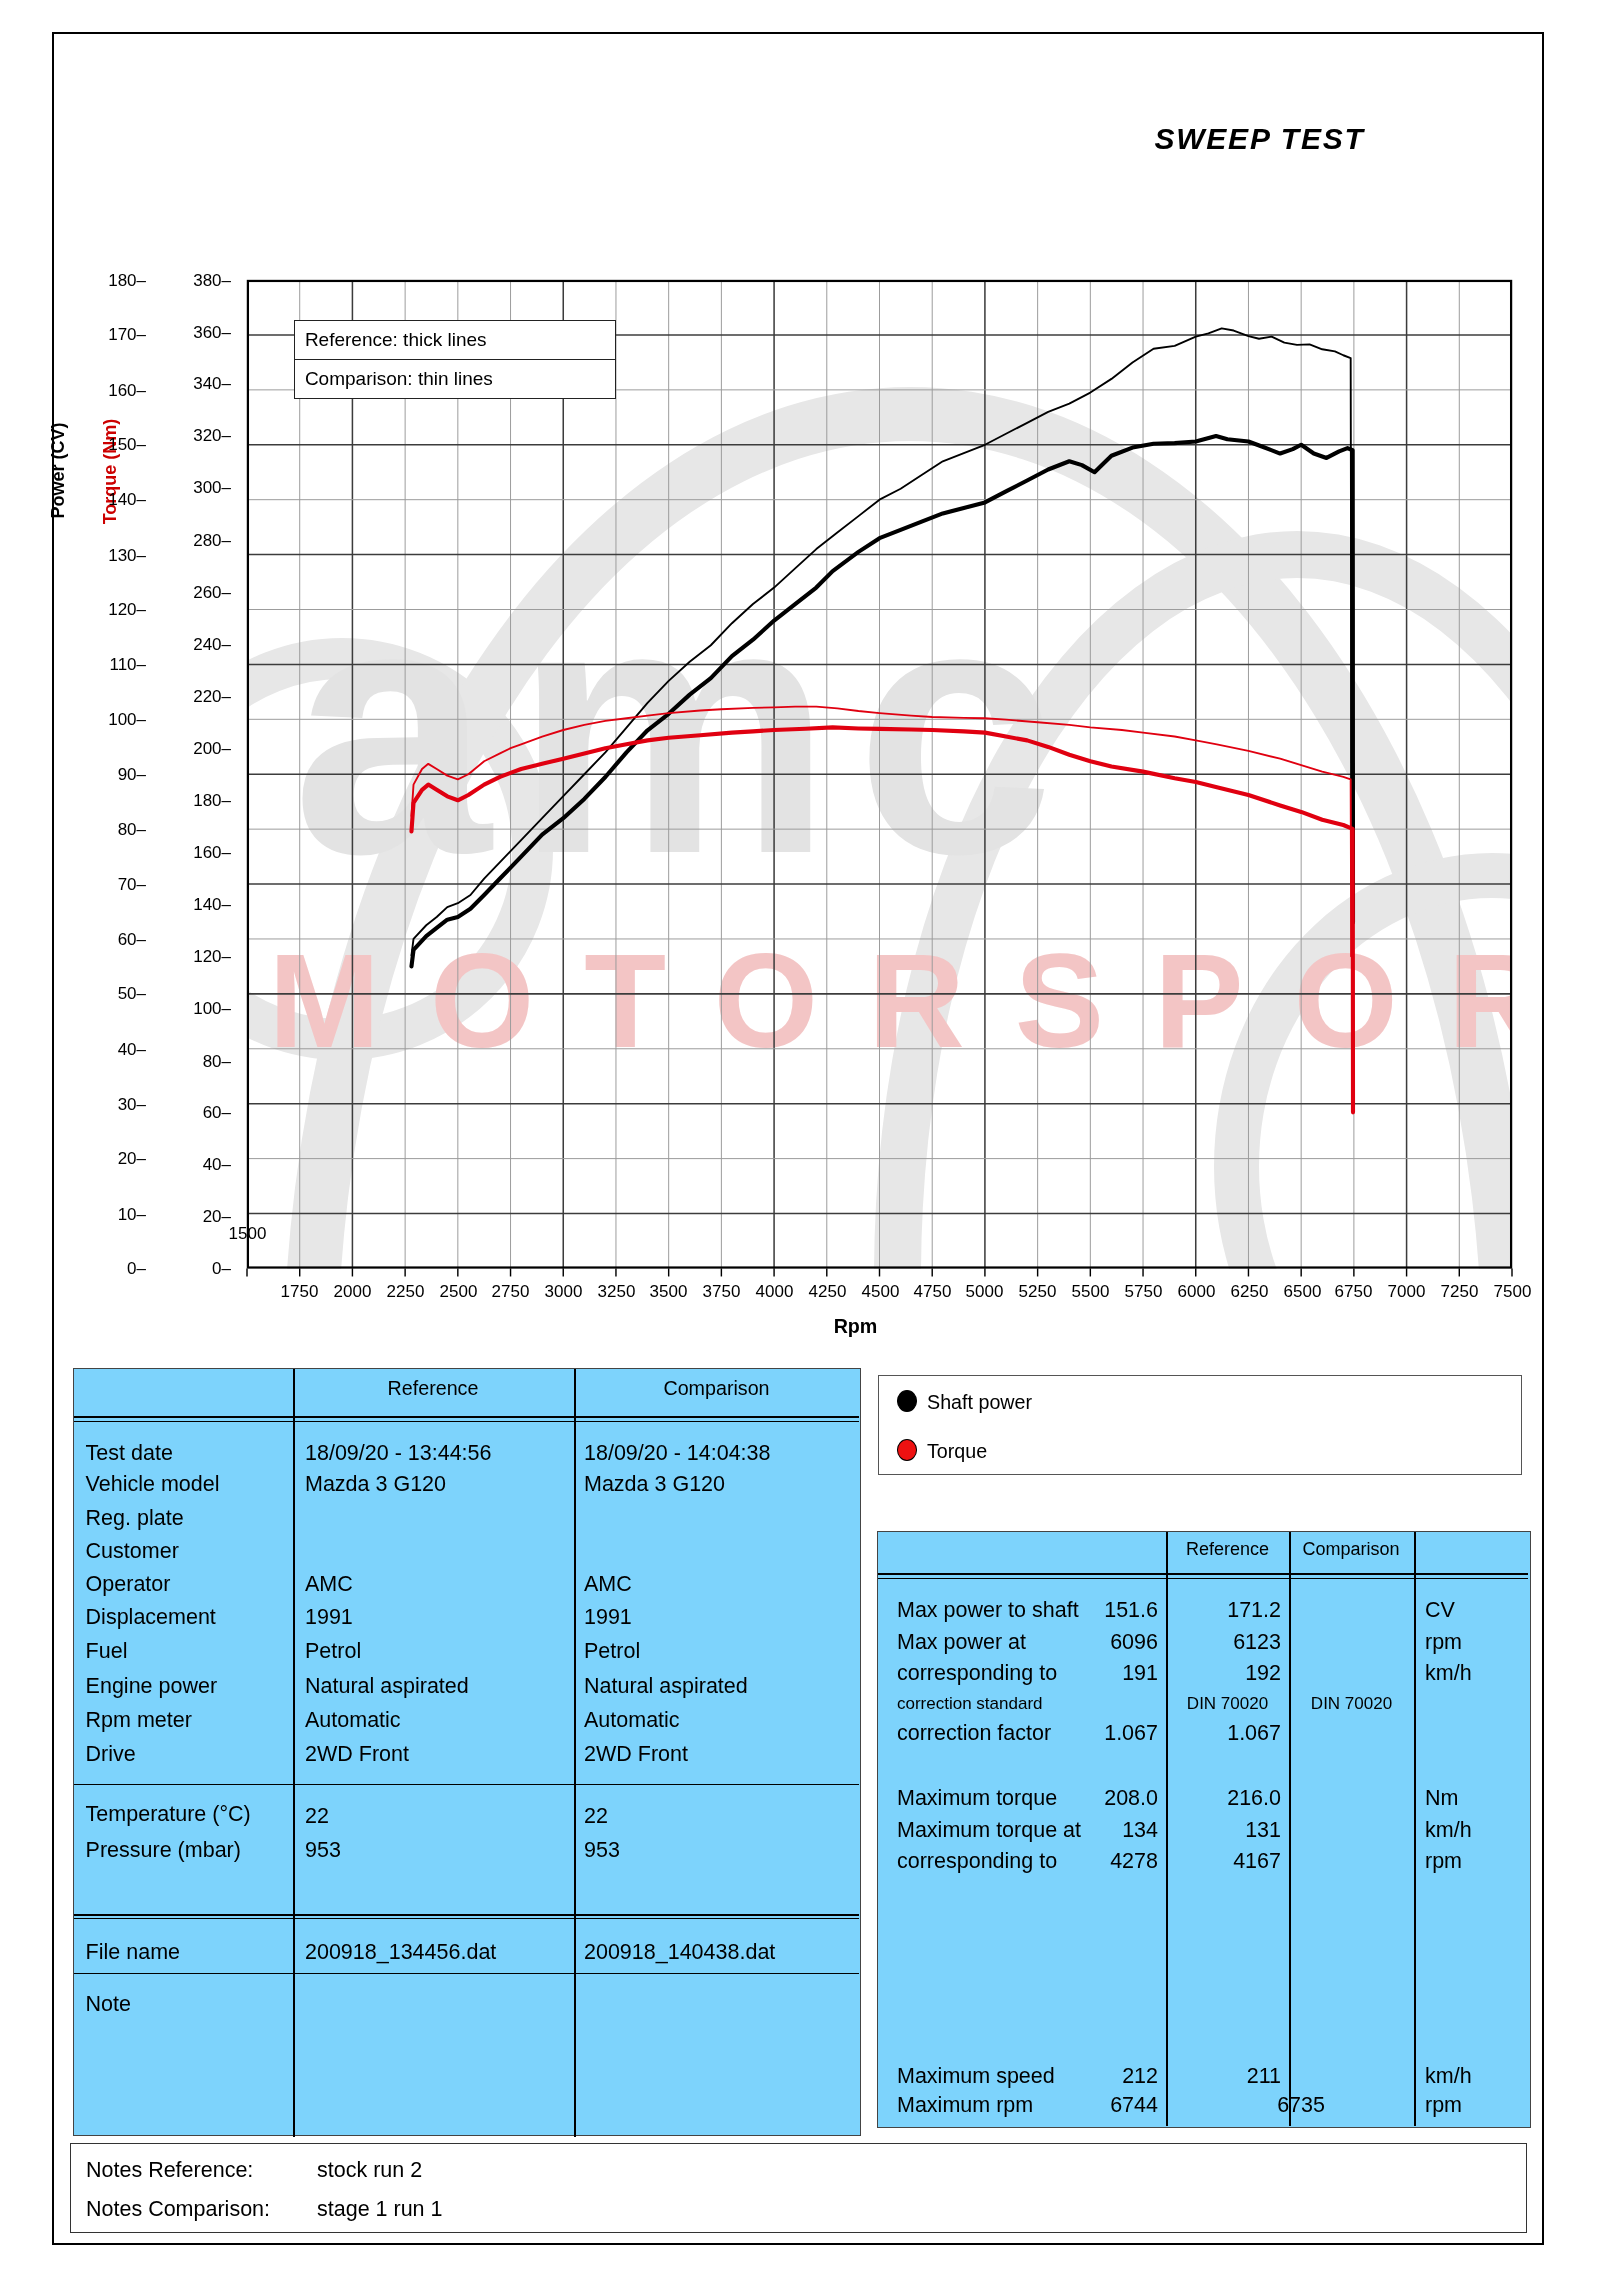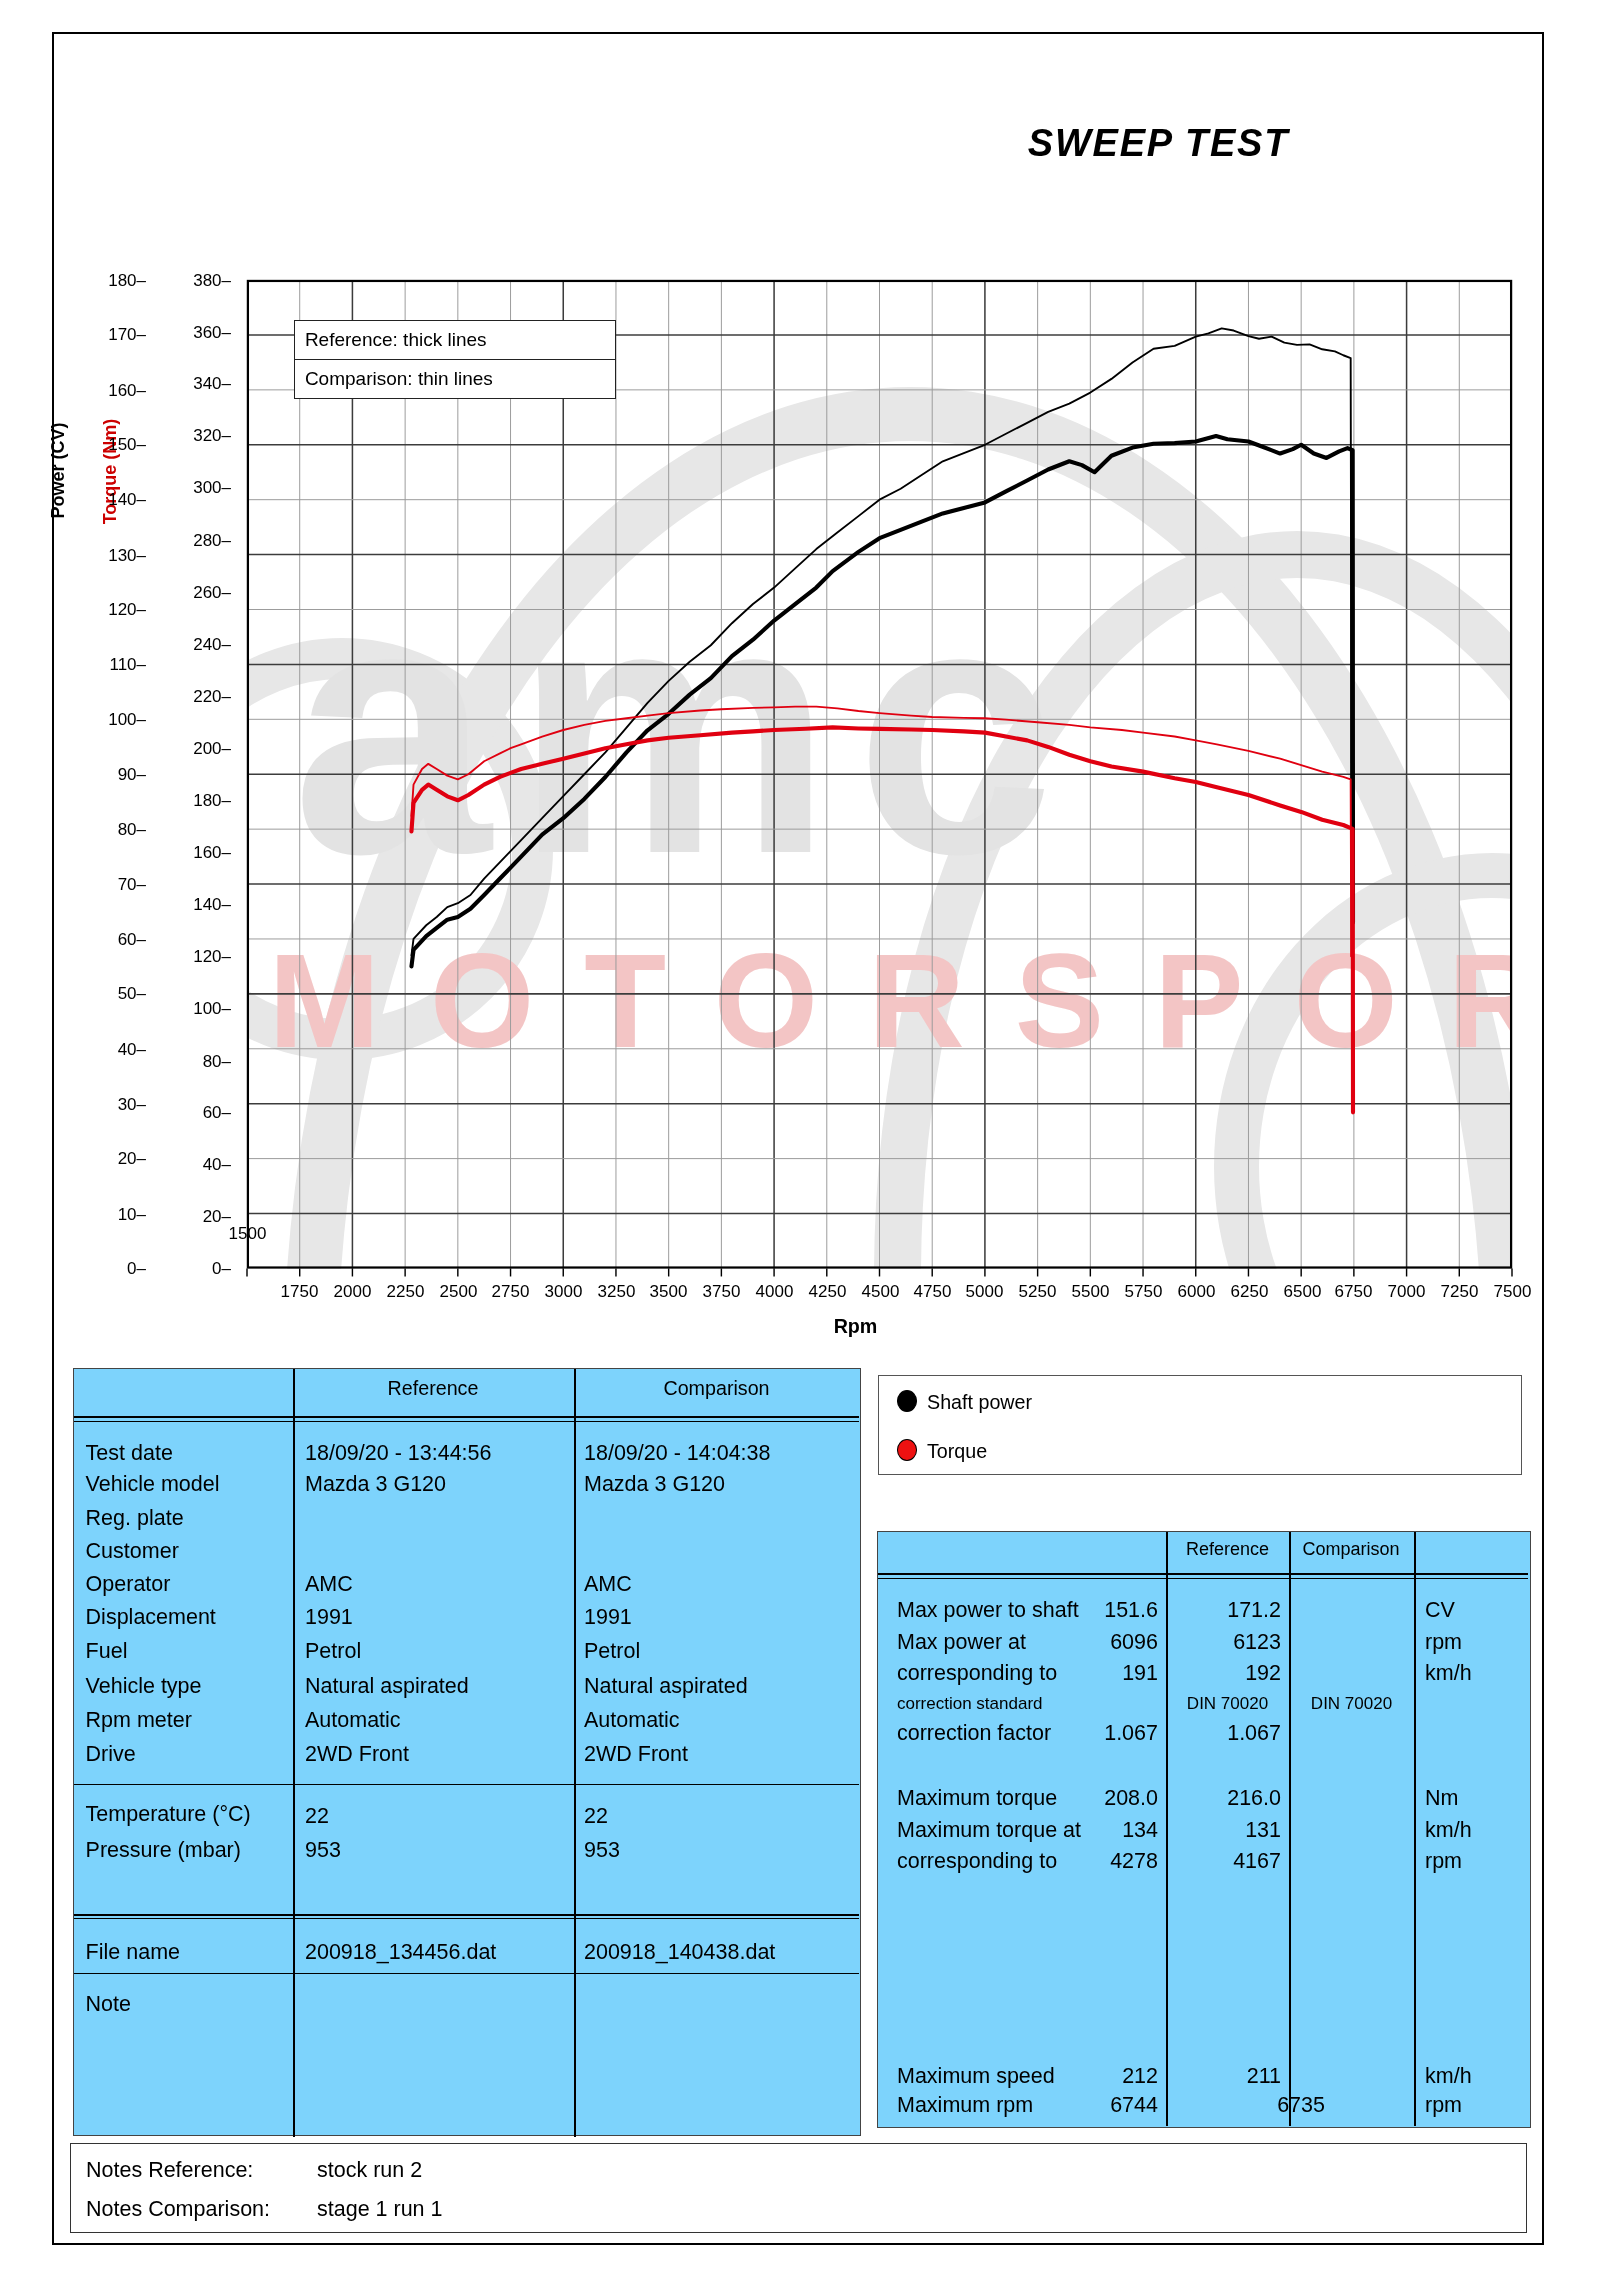--- a/index.html
+++ b/index.html
@@ -3,21 +3,21 @@
 <meta charset="utf-8">
 <style>
   html,body{margin:0;padding:0;background:#fff;}
   .page{position:relative;width:1622px;height:2293px;background:#fff;
         font-family:"Liberation Sans",sans-serif;color:#000;overflow:hidden;}
   .abs{position:absolute;}
   .outer-border{left:52px;top:32px;width:1492px;height:2213px;border:2.7px solid #000;box-sizing:border-box;}
   .company-box{left:96px;top:55px;width:405px;height:185px;border:1.8px solid #333;box-sizing:border-box;background:#fff;}
   .company-name{left:29px;top:14.3px;font-size:32px;font-weight:bold;letter-spacing:0.4px;}
   .addr{left:29px;font-size:19.7px;}
-  .sweep{left:899px;top:122px;width:519px;text-align:center;font-size:38px;font-weight:bold;font-style:italic;letter-spacing:1.8px;}
+  .sweep{left:1000px;top:122px;width:519px;text-align:center;font-size:30px;font-weight:bold;font-style:italic;letter-spacing:1.8px;}
   .plot{left:247px;top:280px;width:1265px;height:989px;}
   .plot-clip{left:0;top:0;width:1265px;height:989px;overflow:hidden;}
   .wm-ring{border-radius:50%;border-style:solid;border-color:#e7e7e7;background:transparent;}
   .wm-amc{font-size:358px;font-weight:bold;color:#e3e3e3;letter-spacing:23px;line-height:1;}
   .wm-red{font-size:134px;font-weight:bold;color:#f3c5c5;letter-spacing:50px;line-height:1;white-space:nowrap;}
   .tick-x{font-size:17px;width:57px;text-align:center;}
   .tick-y{font-size:17px;width:66px;text-align:right;height:21.5px;line-height:21.5px;}
   .axis-title{font-size:18px;font-weight:bold;width:197px;height:23px;text-align:center;}
   .rot{transform:rotate(-90deg);}
   .rpm-label{font-size:19.7px;font-weight:bold;width:81px;text-align:center;}
@@ -241,21 +241,21 @@
       <div class="abs cell" style="left:510px;top:169px;width:269px;"></div>
       <div class="abs cell" style="left:11.6px;top:202px;width:204px;">Operator</div>
       <div class="abs cell" style="left:231px;top:202px;width:264px;">AMC</div>
       <div class="abs cell" style="left:510px;top:202px;width:269px;">AMC</div>
       <div class="abs cell" style="left:11.6px;top:235px;width:204px;">Displacement</div>
       <div class="abs cell" style="left:231px;top:235px;width:264px;">1991</div>
       <div class="abs cell" style="left:510px;top:235px;width:269px;">1991</div>
       <div class="abs cell" style="left:11.6px;top:269px;width:204px;">Fuel</div>
       <div class="abs cell" style="left:231px;top:269px;width:264px;">Petrol</div>
       <div class="abs cell" style="left:510px;top:269px;width:269px;">Petrol</div>
-      <div class="abs cell" style="left:11.6px;top:304px;width:204px;">Vehicle type</div>
+      <div class="abs cell" style="left:11.6px;top:304px;width:204px;">Engine power</div>
       <div class="abs cell" style="left:231px;top:304px;width:264px;">Natural aspirated</div>
       <div class="abs cell" style="left:510px;top:304px;width:269px;">Natural aspirated</div>
       <div class="abs cell" style="left:11.6px;top:338px;width:204px;">Rpm meter</div>
       <div class="abs cell" style="left:231px;top:338px;width:264px;">Automatic</div>
       <div class="abs cell" style="left:510px;top:338px;width:269px;">Automatic</div>
       <div class="abs cell" style="left:11.6px;top:372px;width:204px;">Drive</div>
       <div class="abs cell" style="left:231px;top:372px;width:264px;">2WD Front</div>
       <div class="abs cell" style="left:510px;top:372px;width:269px;">2WD Front</div>
       <div class="abs cell" style="left:11.6px;top:432px;width:204px;">Temperature (°C)</div>
       <div class="abs cell" style="left:231px;top:434px;width:264px;">22</div>

